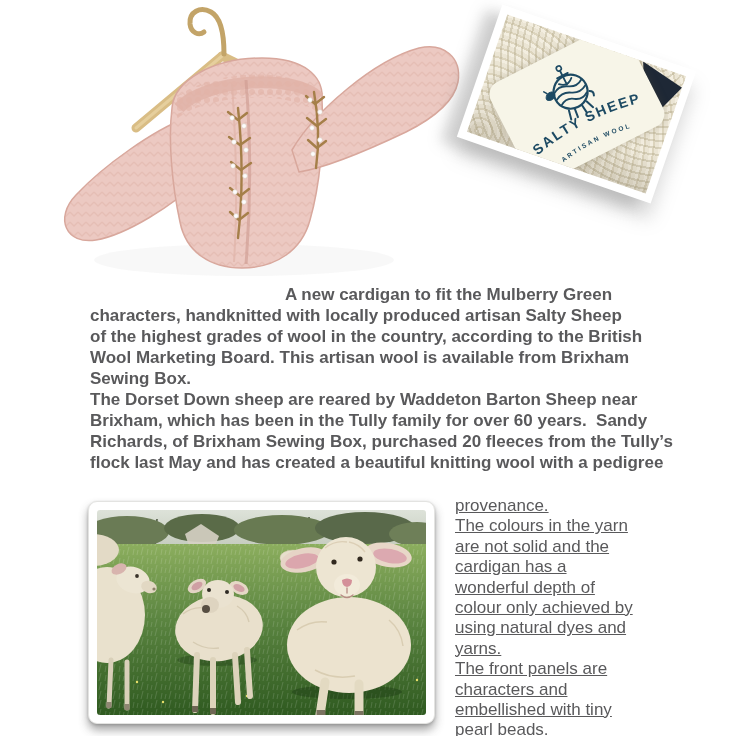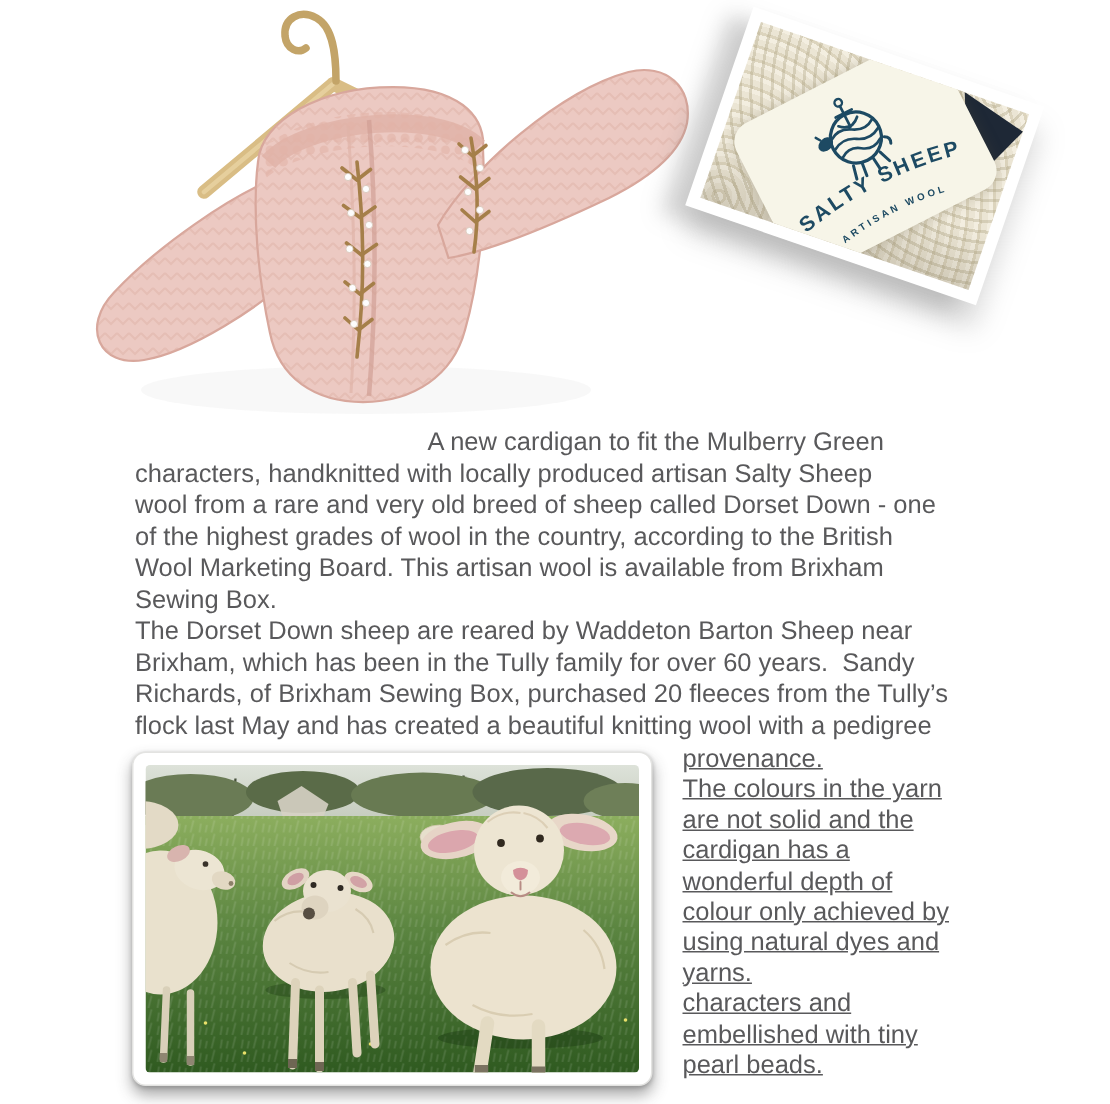--- a/index.html
+++ b/index.html
@@ -1,21 +1,21 @@
 <!DOCTYPE html>
 <html><head>
 <meta charset="utf-8">
 <style>
   html,body{margin:0;padding:0;background:#ffffff;}
   #page{position:relative;width:740px;height:736px;background:#ffffff;overflow:hidden;
         font-family:"Liberation Sans",sans-serif;}
 
   
   .main-text{position:absolute;left:90px;top:284px;width:565px;color:#59595b;
-             font-size:17px;line-height:21px;}
+             font-size:17px;line-height:21px;font-weight:bold;}
   .main-text .ln{white-space:pre;height:21px;}
   .main-text .ln.ind-a{margin-left:195px;}
   .main-text .ln.ind-b{}
   .right-text{position:absolute;left:455px;top:496px;width:200px;color:#59595b;
               font-size:17px;line-height:20.4px;}
   .right-text .ln{white-space:pre;height:20.4px;text-decoration:underline;}
 
   
   .cardigan-img{position:absolute;left:14px;top:0;width:452px;height:286px;}
 
@@ -140,39 +140,39 @@
             <textPath href="#arcB" startOffset="50%" text-anchor="middle">ARTISAN WOOL</textPath>
           </text>
         </svg>
       </div>
     </div>
   </div>
 
   <div class="main-text">
     <div class="ln ind-a">A new cardigan to fit the Mulberry Green</div>
     <div class="ln ind-b">characters, handknitted with locally produced artisan Salty Sheep</div>
-    <div class="ln">wool from a rare and very old breed of sheep called Dorset Down - one</div>
     <div class="ln">of the highest grades of wool in the country, according to the British</div>
     <div class="ln">Wool Marketing Board. This artisan wool is available from Brixham</div>
     <div class="ln">Sewing Box.</div>
     <div class="ln">The Dorset Down sheep are reared by Waddeton Barton Sheep near</div>
     <div class="ln">Brixham, which has been in the Tully family for over 60 years.  Sandy</div>
     <div class="ln">Richards, of Brixham Sewing Box, purchased 20 fleeces from the Tully’s</div>
     <div class="ln">flock last May and has created a beautiful knitting wool with a pedigree</div>
   </div>
 
   <div class="right-text">
     <div class="ln">provenance.</div>
     <div class="ln">The colours in the yarn</div>
     <div class="ln">are not solid and the</div>
     <div class="ln">cardigan has a</div>
     <div class="ln">wonderful depth of</div>
     <div class="ln">colour only achieved by</div>
     <div class="ln">using natural dyes and</div>
     <div class="ln">yarns.</div>
+    <div class="ln">The front panels are</div>
     <div class="ln">characters and</div>
     <div class="ln">embellished with tiny</div>
     <div class="ln">pearl beads.</div>
   </div>
 
   <div class="sheep-frame">
     <svg width="329" height="205" viewBox="0 0 329 205">
       <defs>
         <linearGradient id="skyg" x1="0" y1="0" x2="0" y2="1">
           <stop offset="0" stop-color="#dde2d9"></stop>

